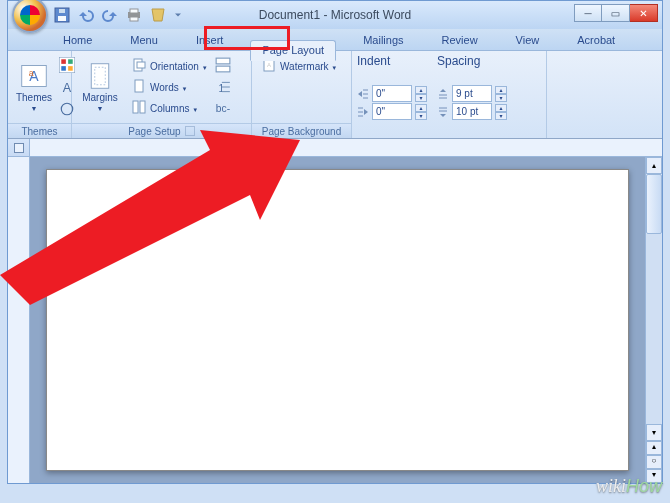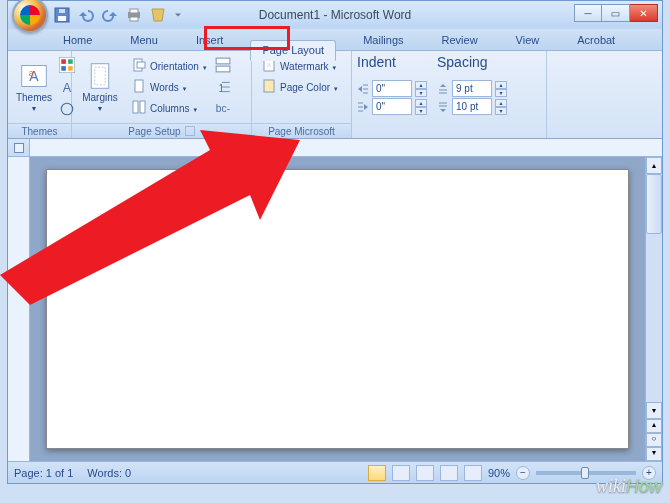--- a/index.html
+++ b/index.html
@@ -36,21 +36,21 @@
 .smallbtn { display: flex; align-items: flex-end; gap: 4px; font-size: 10px; color: #2a4b8d; padding: 1px 4px; border: 1px solid transparent; border-radius: 2px; height: 20px; }
 .smallbtn .sicon { width: 14px; height: 14px; }
 .smallbtn.highlight { background: linear-gradient(#fff0c6,#ffd97a); border: 1px solid #e0a93e; }
 .stack { display: flex; flex-direction: column; gap: 1px; }
 
 .spinrow { display:flex; align-items:center; gap:3px; font-size:10px; color:#2a4b8d; }
 .spinrow .sicon{width:12px;height:12px;opacity:.7;}
 .spinrow .field { width:40px; height:17px; background:#fff; border:1px solid #9ab7db; font-size:10px; padding:0 3px; display:flex; align-items:center; justify-content:space-between; }
 .spinrow .spin { width:12px; display:flex; flex-direction:column; }
 .spinrow .spin div{height:8px;border:1px solid #9ab7db;background:#e6eefb;font-size:6px;line-height:6px;text-align:center;}
-.sublabel { font-size:14px; color:#2a4b8d; margin-bottom:9px; }
+.sublabel { font-size:12px; color:#2a4b8d; margin-bottom:16px; }
 
 
 .docarea { flex:1; background:#8fa7c8; display:flex; flex-direction:column; position:relative; }
 .rulerbar { height:18px; background:linear-gradient(#d6e5fa,#c8dbf4); border-bottom:1px solid #9ab7db; display:flex; }
 .rulercorner { width:22px; border-right:1px solid #9ab7db; display:flex;align-items:center;justify-content:center; }
 .rulercorner div{width:10px;height:10px;border:1px solid #6f8bb1;background:#eaf2fd;}
 .hruler { flex:1; background:#eaf2fd; position:relative; }
 .docscroll { flex:1; display:flex; overflow:hidden; }
 .vruler { width:22px; background:#eaf2fd; border-right:1px solid #9ab7db; }
 .page { margin:12px 16px; background:#fff; flex:1; box-shadow:0 2px 6px rgba(0,0,0,.35); border:1px solid #888; }
@@ -225,31 +225,24 @@
       <div class="group-body">
         <div class="stack">
           <div class="smallbtn">
             <svg class="sicon" viewBox="0 0 14 14">
                 <rect x="2" y="1" width="10" height="12" fill="#fff" stroke="#7f9cbf"></rect>
                 <text x="7" y="9" text-anchor="middle" font-size="6" fill="#ccc">A</text>
               </svg>
             <span>Watermark</span>
               <span style="font-size:7px">▾</span>
           </div>
-          <div class="smallbtn">
-            <svg class="sicon" viewBox="0 0 14 14">
-                <rect x="2" y="1" width="10" height="12" fill="#ffe9b0" stroke="#7f9cbf"></rect>
-              </svg>
-            <span>Page Color</span>
-              <span style="font-size:7px">▾</span>
-          </div>
         </div>
       </div>
       <div class="group-label">
-          <span>Page Microsoft</span>
+          <span>Page Background</span>
         </div>
     </div>
 
     <div class="group" style="width:195px">
       <div class="group-body" style="gap:10px">
         <div class="stack">
           <div class="sublabel">Indent</div>
           <div class="spinrow">
             <svg class="sicon" viewBox="0 0 12 12">
                 <path d="M1 6l4-3v6z" fill="#4a6da0"></path>
@@ -335,37 +328,20 @@
         <div class="arrow">▾</div>
         <div class="navbtns">
           <div>▴</div>
           <div>○</div>
           <div>▾</div>
         </div>
       </div>
     </div>
   </div>
 
-  <div class="status">
-    <span>Page: 1 of 1</span>
-    <span>Words: 0</span>
-    <div class="right">
-      <div class="viewbtn active"></div>
-      <div class="viewbtn"></div>
-      <div class="viewbtn"></div>
-      <div class="viewbtn"></div>
-      <div class="viewbtn"></div>
-      <span>90%</span>
-      <div class="zoombtn">−</div>
-      <div class="zoomslider">
-          <div class="thumb"></div>
-        </div>
-      <div class="zoombtn">+</div>
-    </div>
-  </div>
 
 </div>
 
 <svg class="arrow-overlay" width="310" height="180">
   <polygon points="0,145 210,20 200,0 300,10 260,90 250,65 30,175" fill="#ed1c24"></polygon>
 </svg>
 
 <div class="wikihow">wiki<span>How</span></div>
 
 </body></html>

